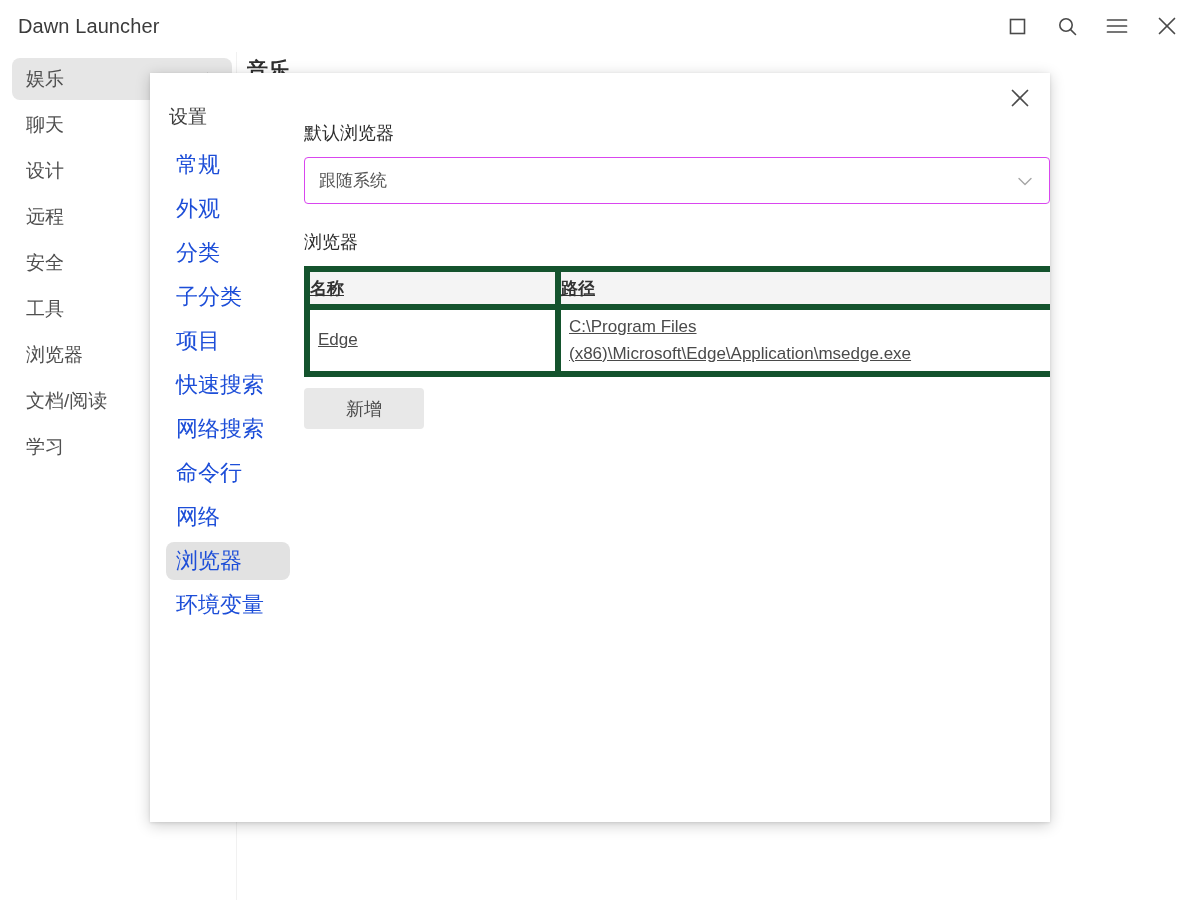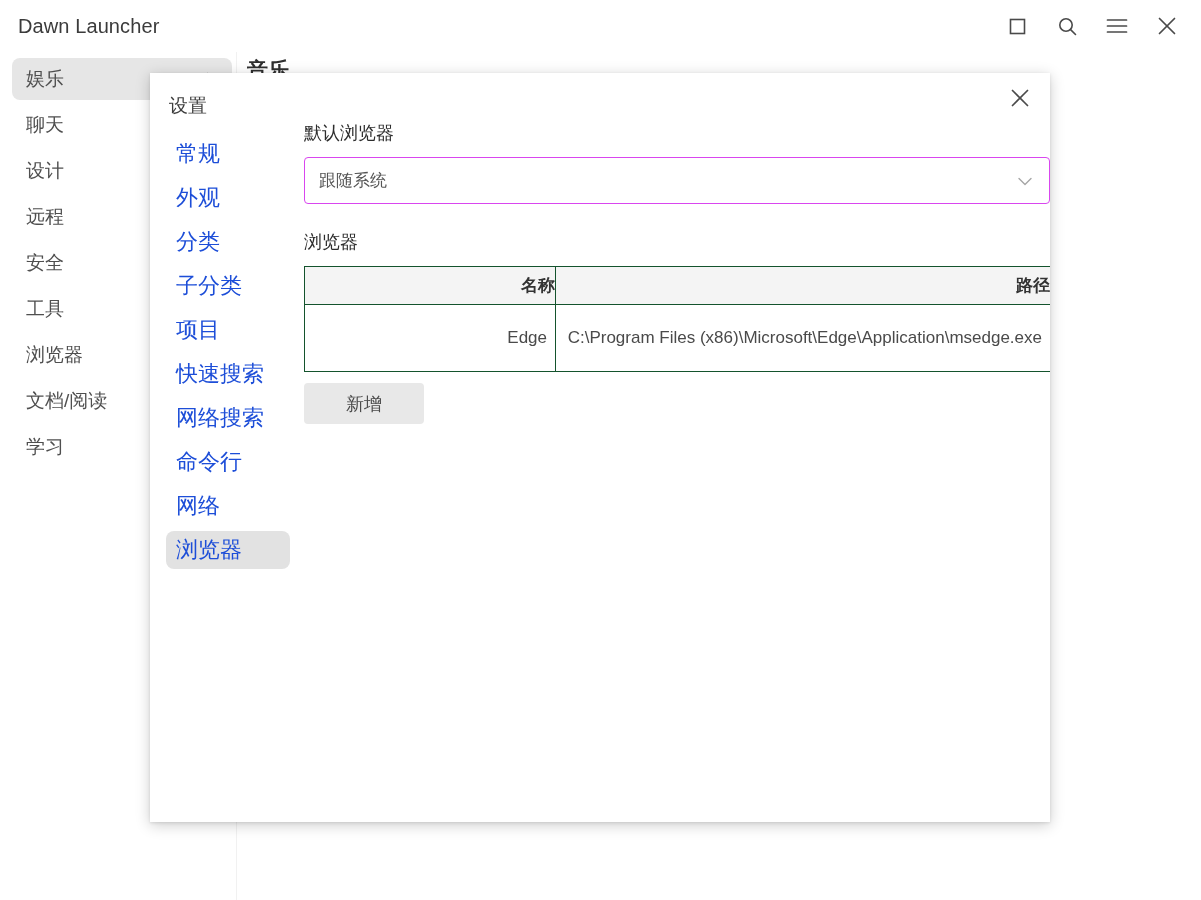--- a/index.html
+++ b/index.html
@@ -119,21 +119,21 @@
     right: 8px; top: 6px;
     width: 44px; height: 42px;
     display: flex; align-items: center; justify-content: center;
     color: #4a4a4a;
     cursor: pointer;
   }
 
   .dlg-nav {
     width: 152px;
     flex: 0 0 152px;
-    padding-top: 20px;
+    padding-top: 31px;
     background: #ffffff;
   }
   .dlg-nav-title {
     font-size: 19px;
     color: #3d3d3d;
     padding: 0 0 10px 19px;
   }
   .nav-item {
     height: 38px;
     margin: 6px 12px 6px 16px;
@@ -183,24 +183,25 @@
     align-items: center;
   }
 
   table.browser-table {
     width: 746px;
     border-collapse: collapse;
     table-layout: fixed;
   }
   table.browser-table th,
   table.browser-table td {
-    border: 1px solid #14532d;
-    text-align: right;
+    border: 6px solid #14532d;
+    text-align: left;
     color: #3c3c3c;
     overflow: hidden;
+    text-decoration: underline;
   }
   table.browser-table th {
     background: #f4f4f4;
     height: 38px;
     font-size: 17px;
     font-weight: bold;
     color: #333333;
   }
   table.browser-table td {
     height: 67px;
@@ -344,20 +345,23 @@
             <span>网络搜索</span>
           </div>
           <div class="nav-item">
             <span>命令行</span>
           </div>
           <div class="nav-item">
             <span>网络</span>
           </div>
           <div class="nav-item active">
             <span>浏览器</span>
+          </div>
+          <div class="nav-item">
+            <span>环境变量</span>
           </div>
         </div>
     </div>
 
     <div class="dlg-main">
 
       <div class="section-title">默认浏览器</div>
 
       <div class="select-box">
         <span>跟随系统</span>

